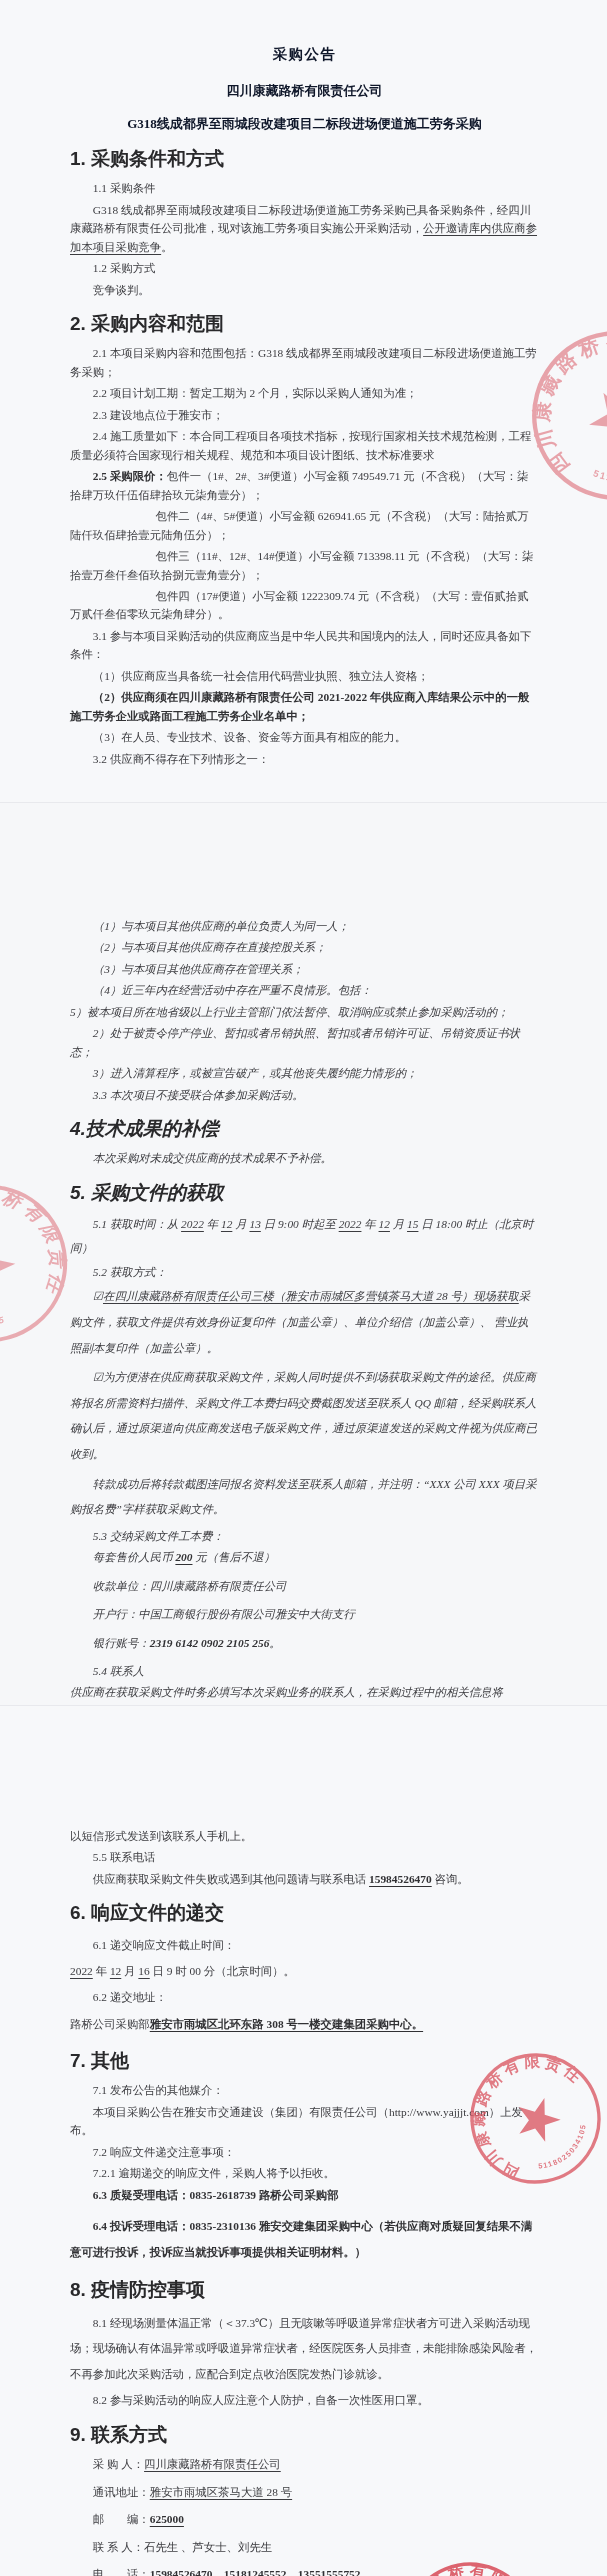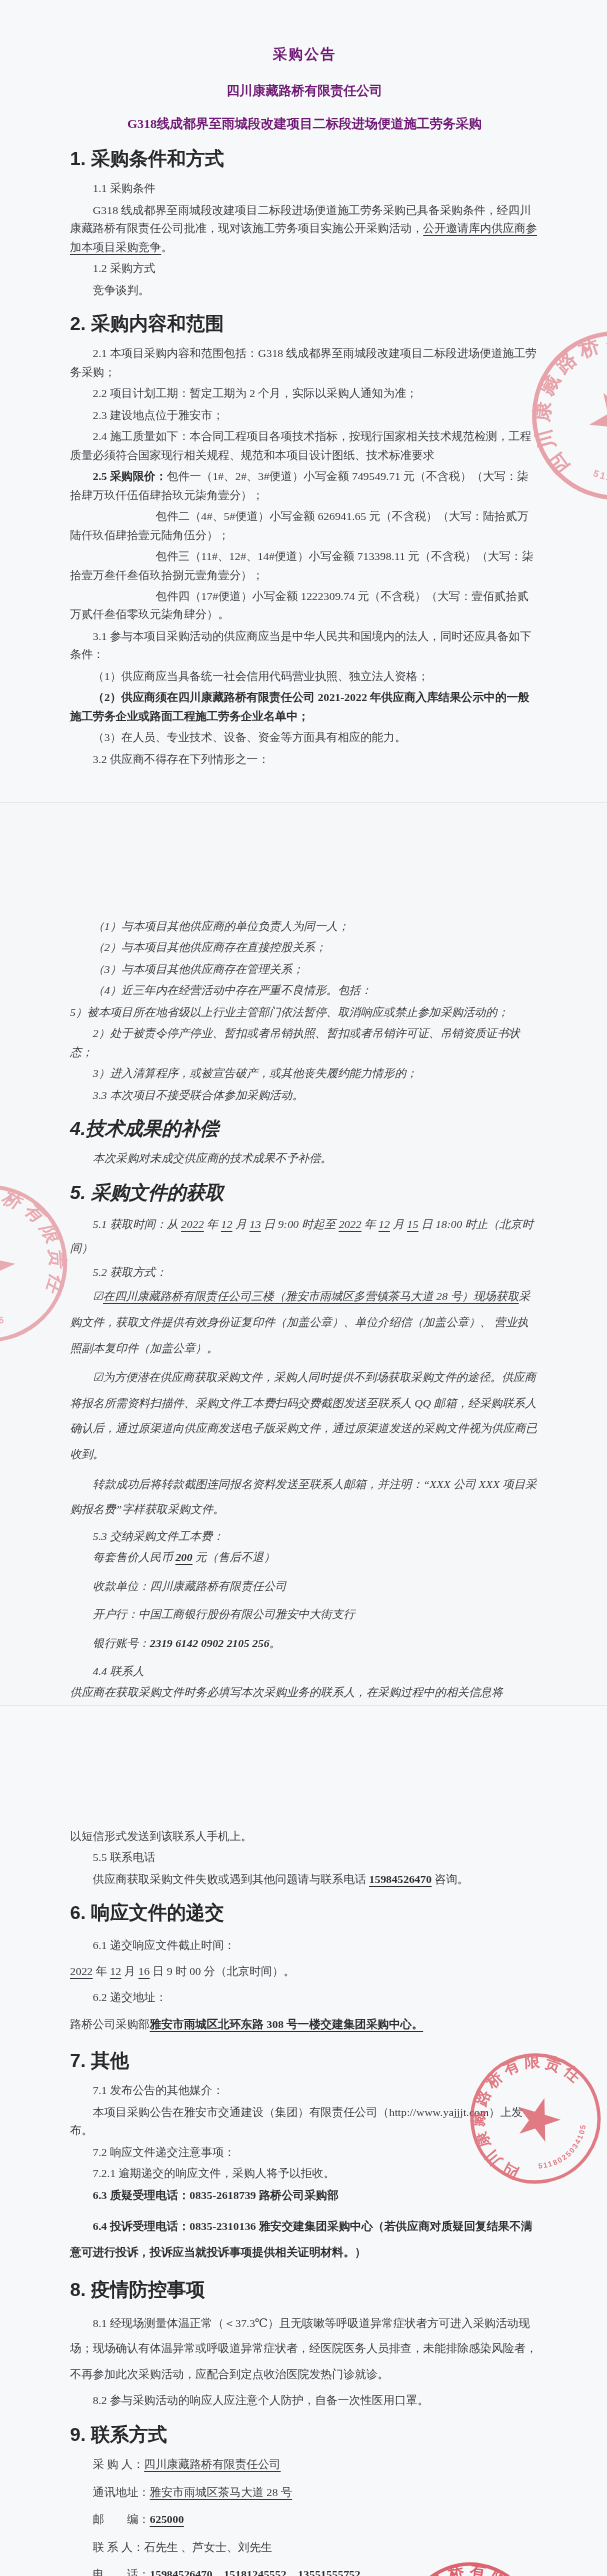--- a/index.html
+++ b/index.html
@@ -19,21 +19,21 @@
     width:607px;
     box-sizing:border-box;
     padding-left:70px;
     padding-right:68px;
     background:#f7f8fa;
   }
   .page-1{padding-top:43px;min-height:803px;border-bottom:0.8px solid #e8e9ed;}
   .page-2{padding-top:114px;min-height:852px;border-bottom:0.8px solid #e8e9ed;background:#f6f7f9;font-style:italic;}
   .page-3{padding-top:121px;min-height:921px;padding-bottom:68px;}
   .blk{margin:0 0 3px 0;}
-  .title{text-align:center;font-weight:bold;color:#701a75;margin-bottom:12px;font-size:13px;}
+  .title{text-align:center;font-weight:bold;color:#0f172a;margin-bottom:12px;font-size:13px;}
   .t-main{font-size:14.4px;letter-spacing:1.5px;margin-bottom:13.7px;}
   .h1{
     font-family:"Liberation Sans","DejaVu Sans",sans-serif;
     font-weight:bold;font-size:19px;color:#29292b;
     margin:12px 0 7.6px 0;line-height:1.35;
   }
   .indent{text-indent:2em;}
   .indent-deep{text-indent:7.5em;}
   .loose{line-height:2.25;margin-bottom:3.8px;}
   .roomy{line-height:2.05;}
@@ -115,21 +115,21 @@
         <div class="blk p indent roomy"><span>5.1 获取时间：从 </span><span class="u">2022</span><span> 年 </span><span class="u">12</span><span> 月 </span><span class="u">13</span><span> 日 9:00 时起至 </span><span class="u">2022</span><span> 年 </span><span class="u">12</span><span> 月 </span><span class="u">15</span><span> 日 18:00 时止（北京时间）</span></div>
         <div class="blk p indent"><span>5.2 获取方式：</span></div>
         <div class="blk p indent loose"><span>☑</span><span class="u">在四川康藏路桥有限责任公司三楼（雅安市雨城区多营镇茶马大道 28 号）现场获取</span><span>采购文件，获取文件提供有效身份证复印件（加盖公章）、单位介绍信（加盖公章）、 营业执照副本复印件（加盖公章）。</span></div>
         <div class="blk p indent loose"><span>☑为方便潜在供应商获取采购文件，采购人同时提供不到场获取采购文件的途径。供应商将报名所需资料扫描件、采购文件工本费扫码交费截图发送至联系人 QQ 邮箱，经采购联系人确认后，通过原渠道向供应商发送电子版采购文件，通过原渠道发送的采购文件视为供应商已收到。</span></div>
         <div class="blk p indent loose"><span>转款成功后将转款截图连同报名资料发送至联系人邮箱，并注明：“XXX 公司 XXX 项目采购报名费”字样获取采购文件。</span></div>
         <div class="blk p indent"><span>5.3 交纳采购文件工本费：</span></div>
         <div class="blk p indent gapline"><span>每套售价人民币 </span><span class="u b">200</span><span> 元（售后不退）</span></div>
         <div class="blk p indent gapline"><span>收款单位：四川康藏路桥有限责任公司</span></div>
         <div class="blk p indent gapline"><span>开户行：中国工商银行股份有限公司雅安中大街支行</span></div>
         <div class="blk p indent gapline"><span>银行账号：</span><span class="b">2319 6142 0902 2105 256</span><span>。</span></div>
-        <div class="blk p indent"><span>4.4 联系人</span></div>
+        <div class="blk p indent"><span>5.4 联系人</span></div>
         <div class="blk p"><span>供应商在获取采购文件时务必填写本次采购业务的联系人，在采购过程中的相关信息将</span></div>
       </div>
     <div class="stamp s2">
       <svg viewBox="0 0 200 200" width="100%" height="100%" style="font-size:15px">
         <defs>
           <path id="s2-top" d="M 25.5,125 A 78,78 0 1 1 174.5,125" fill="none"></path>
           <path id="s2-bot" d="M 42,146 A 72,72 0 0 0 158,146" fill="none"></path>
         </defs>
         <circle class="stamp-ring" cx="100" cy="100" r="94"></circle>
         <polygon class="stamp-star" points="100,70 107.64,93.48 132.34,93.49 112.36,108.02 119.99,131.51 100,117 80.01,131.51 87.64,108.02 67.66,93.49 92.36,93.48"></polygon>

